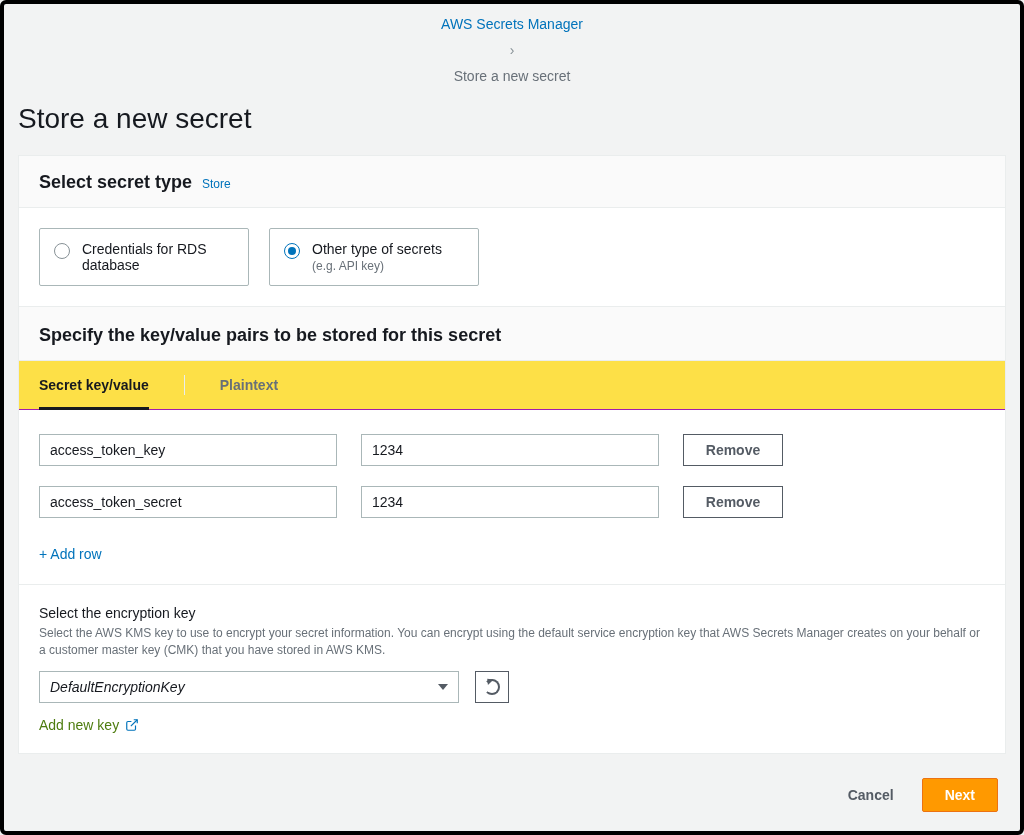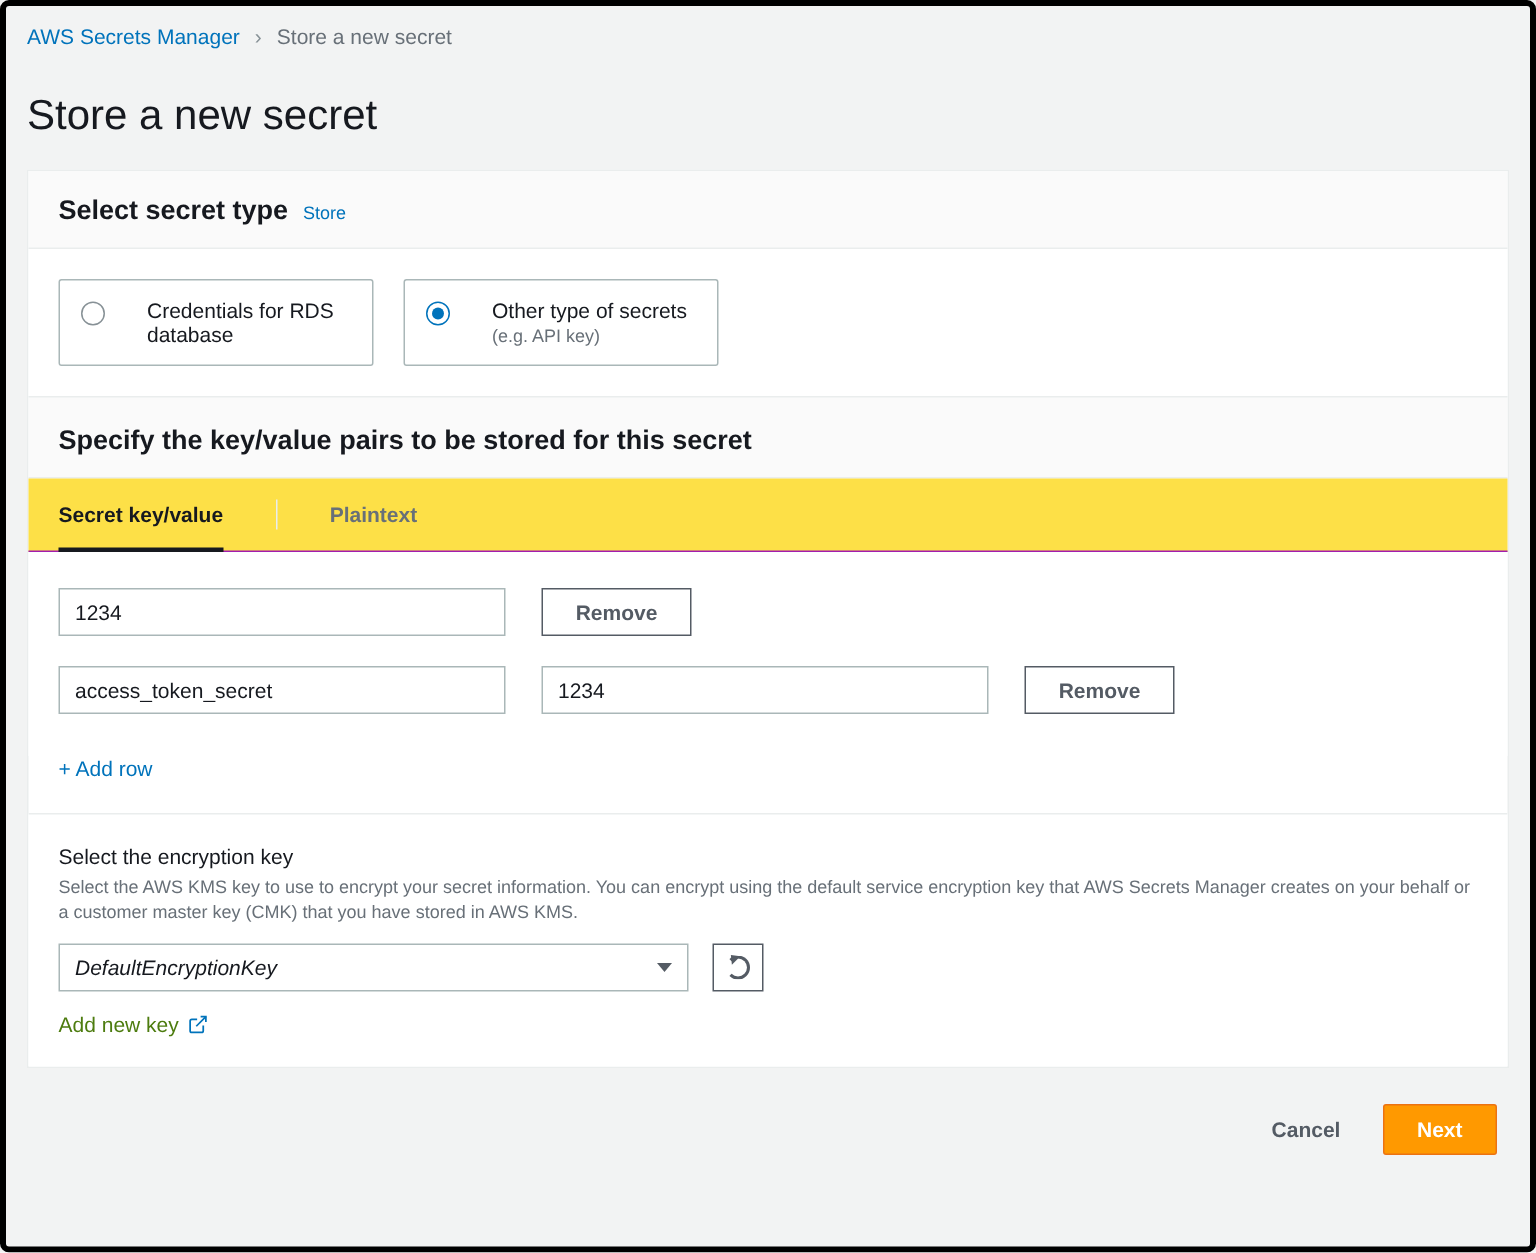--- a/index.html
+++ b/index.html
@@ -17,21 +17,22 @@
     background: #f2f3f3;
     position: relative;
     overflow: hidden;
     padding: 12px 14px 18px 14px;
   }
   .breadcrumbs {
     display: flex;
     align-items: center;
     gap: 10px;
     font-size: 14px;
-    margin-bottom: 29px;
+    margin-bottom: 19px;
+    flex-direction: column;
   }
   .breadcrumbs a { color: #0073bb; text-decoration: none; }
   .breadcrumbs .chevron { color: #879196; }
   .breadcrumbs .current { color: #687078; }
   h1.page-title {
     font-size: 28px;
     font-weight: 400;
     margin-bottom: 20px;
     color: #16191f;
   }
@@ -65,21 +66,21 @@
   .radio-grid {
     display: flex;
     gap: 20px;
   }
   .radio-card {
     flex: 0 0 210px;
     border: 1px solid #aab7b8;
     background: #fff;
     padding: 12px 14px;
     display: flex;
-    gap: 28px;
+    gap: 12px;
     cursor: pointer;
     border-radius: 2px;
   }
   .radio-card .radio {
     width: 16px; height: 16px;
     border: 1px solid #879196;
     border-radius: 50%;
     flex: 0 0 16px;
     margin-top: 2px;
     display:flex; align-items:center; justify-content:center;
@@ -259,20 +260,21 @@
     
     <div class="tabs">
       <button class="tab active">Secret key/value</button>
       <div class="tab-divider"></div>
       <button class="tab">Plaintext</button>
     </div>
 
     
     <div class="kv-rows">
       <div class="kv-row">
+        <input class="kv-input" value="access_token_key" style="">
         <input class="kv-input" value="1234" style="">
         <button class="remove-btn">Remove</button>
       </div>
       <div class="kv-row">
         <input class="kv-input" value="access_token_secret" style="">
         <input class="kv-input" value="1234" style="">
         <button class="remove-btn">Remove</button>
       </div>
     </div>
     <button class="add-row-link">+ Add row</button>

